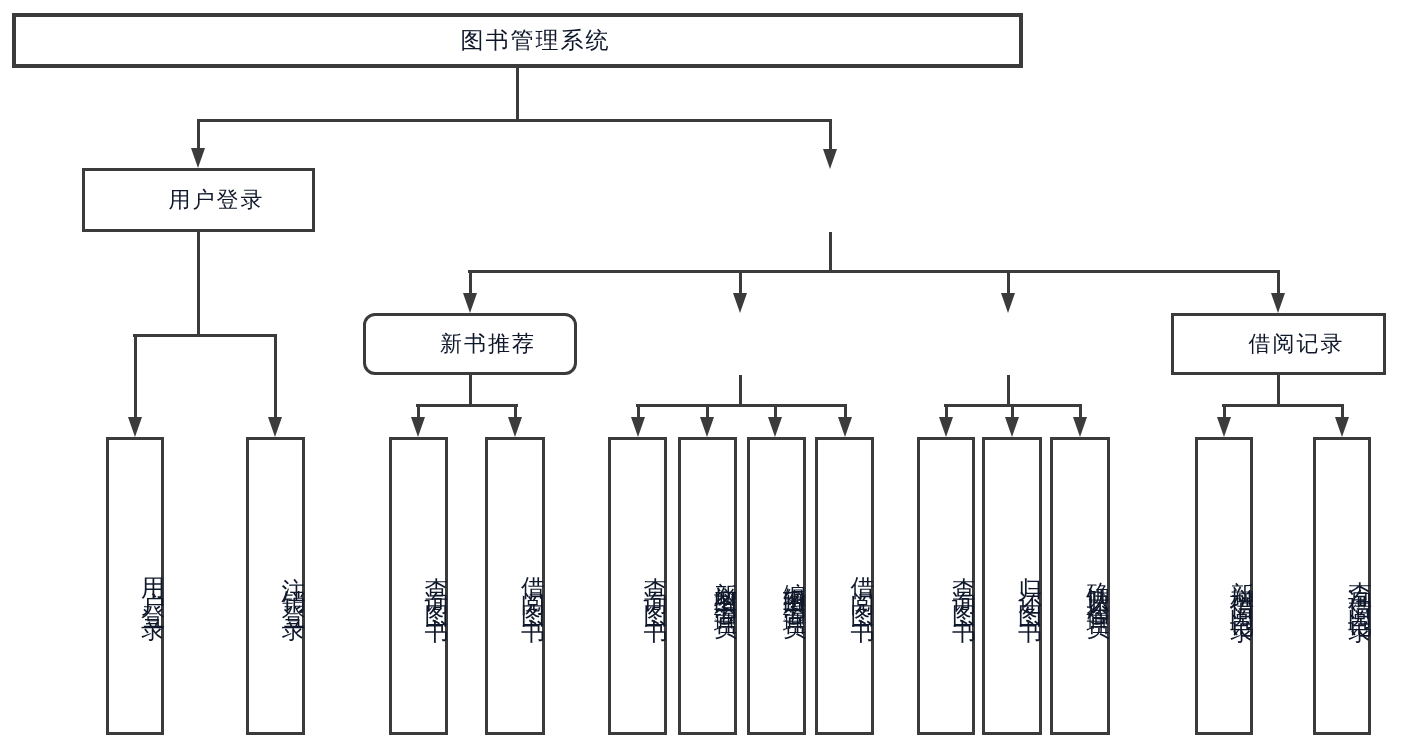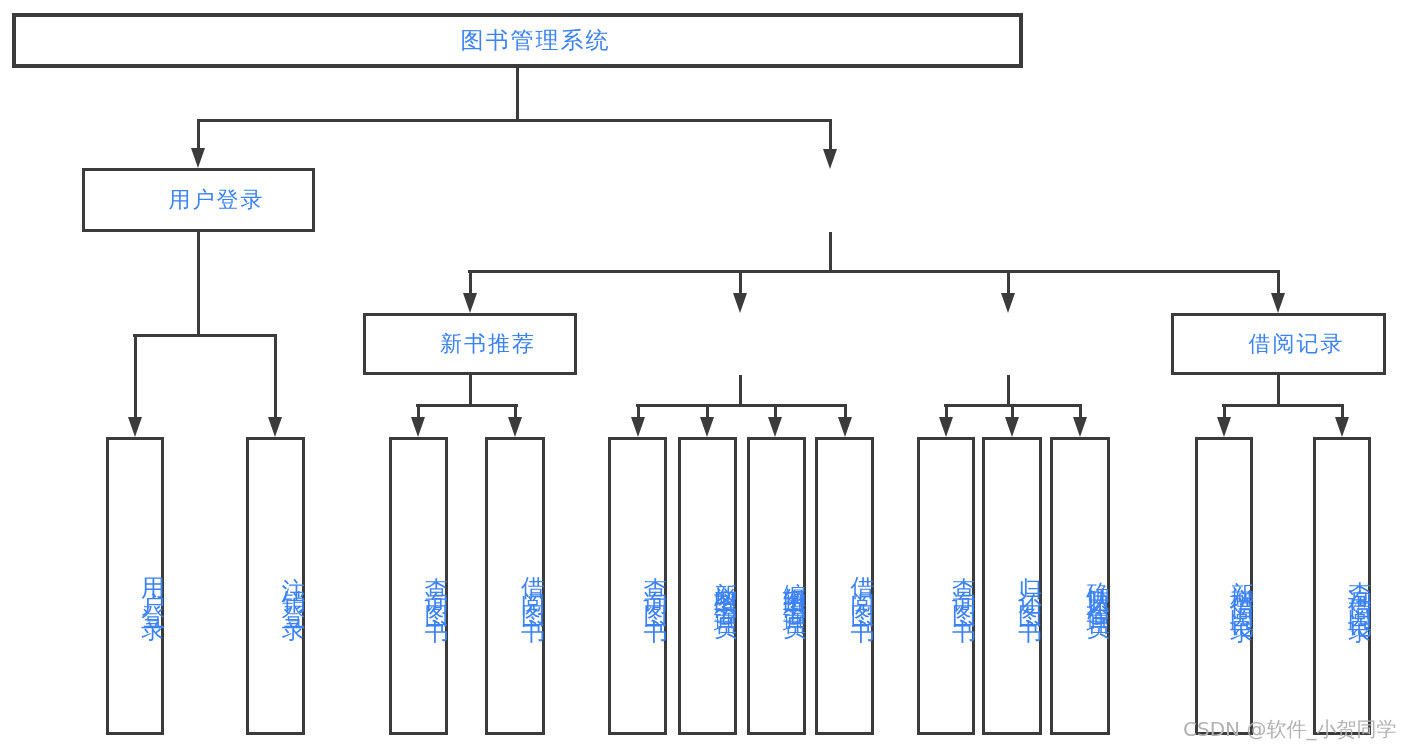--- a/index.html
+++ b/index.html
@@ -8,21 +8,21 @@
     width:1405px;height:747px;
     background:#ffffff;
     font-family:"DejaVu Sans","Liberation Sans",sans-serif;
     overflow:hidden;
   }
   .box{
     position:absolute;
     box-sizing:border-box;
     border:3px solid #3b3b3b;
     background:#ffffff;
-    color:#3b82f6;
+    color:#0f172a;
     display:flex;
     align-items:center;
     justify-content:center;
     font-size:22px;
     letter-spacing:2px;
     text-align:right;
     padding-left:36px;
   }
   .rootbox{border-width:4px;font-size:23px;}
   .vbox{
@@ -78,21 +78,21 @@
   <div class="hline" style="left:468px;top:270px;width:812px;"></div>
   <div class="vline" style="left:469px;top:270px;height:26px;"></div>
   <div class="arrow" style="left:463px;top:293px;"></div>
   <div class="vline" style="left:739px;top:270px;height:26px;"></div>
   <div class="arrow" style="left:733px;top:293px;"></div>
   <div class="vline" style="left:1007px;top:270px;height:26px;"></div>
   <div class="arrow" style="left:1001px;top:293px;"></div>
   <div class="vline" style="left:1277px;top:270px;height:26px;"></div>
   <div class="arrow" style="left:1271px;top:293px;"></div>
 
-  <div class="box" style="left:363px;top:313px;width:214px;height:62px;">新书推荐</div>
+  <div class="box" style="left:363px;top:313px;width:214px;height:62px;border-radius:12px;">新书推荐</div>
   <div class="box" style="left:1171px;top:313px;width:215px;height:62px;">借阅记录</div>
 
   <div class="vline" style="left:469px;top:375px;height:31px;"></div>
   <div class="hline" style="left:416px;top:404px;width:102px;"></div>
   <div class="vline" style="left:417px;top:404px;height:16px;"></div>
   <div class="arrow" style="left:411px;top:417px;"></div>
   <div class="vline" style="left:514px;top:404px;height:16px;"></div>
   <div class="arrow" style="left:508px;top:417px;"></div>
 
   <div class="vline" style="left:739px;top:375px;height:31px;"></div>
@@ -133,15 +133,14 @@
   <div class="box vbox v9" style="left:747px;top:437px;width:59px;height:298px;">编辑图书（管理员）</div>
   <div class="box vbox" style="left:815px;top:437px;width:59px;height:298px;">借阅图书</div>
 
   <div class="box vbox" style="left:917px;top:437px;width:58px;height:298px;">查询图书</div>
   <div class="box vbox" style="left:982px;top:437px;width:60px;height:298px;">归还图书</div>
   <div class="box vbox v9" style="left:1050px;top:437px;width:60px;height:298px;">确认归还（管理员）</div>
 
   <div class="box vbox v6" style="left:1195px;top:437px;width:58px;height:298px;">新增借阅记录</div>
   <div class="box vbox v6" style="left:1313px;top:437px;width:58px;height:298px;">查询借阅记录</div>
 
-  <div class="watermark" style="left:1183px;top:716px;">CSDN @软件_小贺同学</div>
 
 </div>
 
 </body></html>

